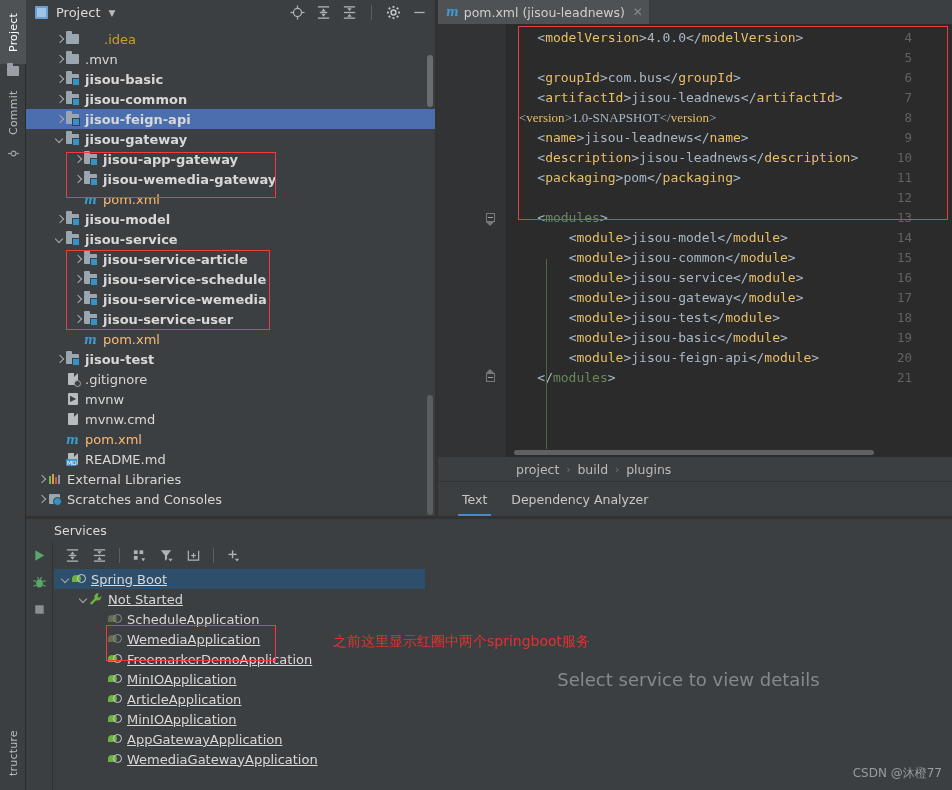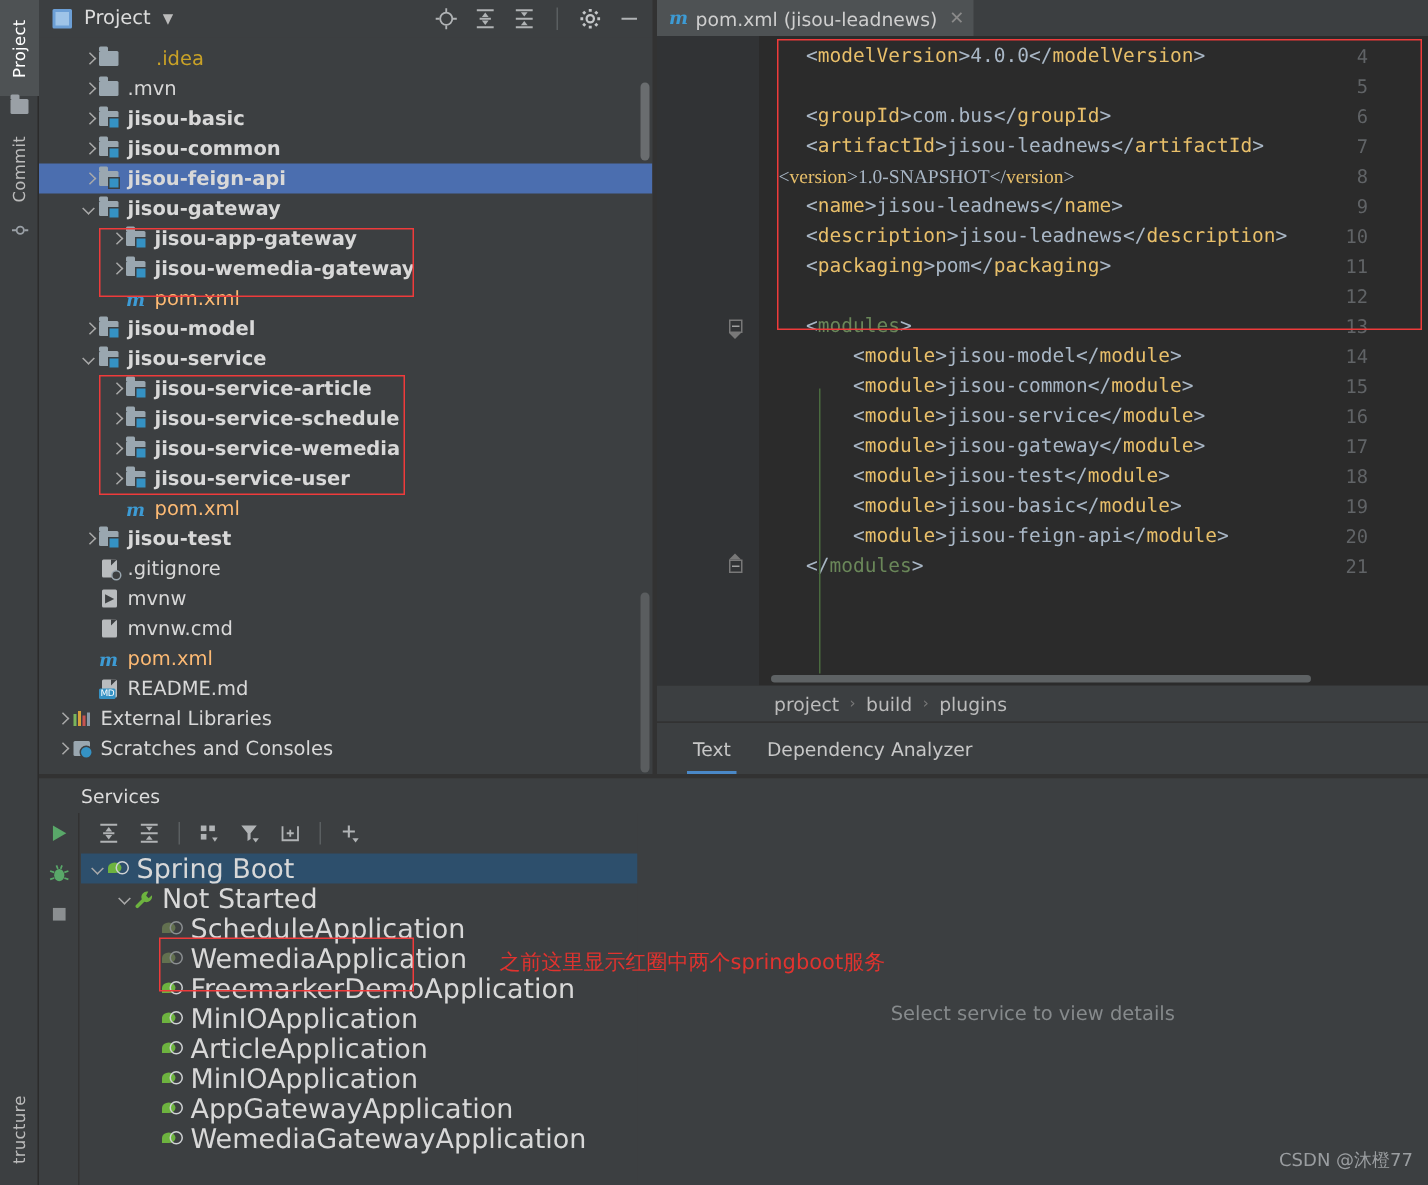--- a/index.html
+++ b/index.html
@@ -149,22 +149,22 @@
   
   .services { position:absolute; left:26px; top:519px; width:926px; height:271px; background:#3c3f41; }
   .svc-title { position:absolute; left:0; top:0; height:23px; display:flex; align-items:center; padding-left:8px; font-size:12.5px; color:#dcdcdc;margin-left:20px;}
   .svc-body { position:absolute; left:0; top:23px; width:926px; height:248px; background:#3c3f41; }
   .svc-gutter { position:absolute; left:0; top:0; width:27px; height:248px; background:#3c3f41; border-right:1px solid #323232;}
   .svc-gicon { position:absolute; left:6px; width:15px; height:15px; }
   .svc-toolbar { position:absolute; left:28px; top:0; width:371px; height:27px; display:flex; align-items:center; gap:12px; padding-left:11px;}
   .svc-sep { width:1px; height:15px; background:#5a5f61; }
   .svc-tree { position:absolute; left:28px; top:27px; width:371px; height:221px; }
   .svc-right { position:absolute; left:399px; top:0; width:527px; height:248px; background:#3c3f41;}
-  .svc-empty { position:absolute; left:0; right:0; top:127px; text-align:center; color:#868a8c; font-size:13px;}
-  .srow { position:relative; height:20px; display:flex; align-items:center; font-size:18px; color:#d8d8d8; white-space:nowrap;}
+  .svc-empty { position:absolute; left:0; right:0; top:127px; text-align:center; color:#868a8c; font-size:18px;}
+  .srow { position:relative; height:20px; display:flex; align-items:center; font-size:13px; color:#d8d8d8; white-space:nowrap;text-decoration:underline;}
   .srow.sel { background:#2d4f6c; }
   .spring { position:relative; width:16px; height:16px; flex:0 0 16px; margin-right:4px;}
   .spring .leaf { position:absolute; left:1px; top:4px; width:9px; height:7px; background:#6db33f; border-radius:50% 50% 50% 0;}
   .spring .ring { position:absolute; left:6px; top:3px; width:9px; height:9px; border:1.6px solid #cfd2d4; border-radius:50%;}
   .spring.dim .leaf { background:#62704f; }
   .spring.dim .ring { border-color:#8b8f91; }
   .wrench { position:relative; width:15px; height:15px; flex:0 0 15px; margin-right:4px;}
 
   .annot-cn { position:absolute; color:#e0332f; font-size:14px; white-space:nowrap; }
   .watermark { position:absolute; right:10px; bottom:8px; color:#9a9da0; font-size:12px; }

